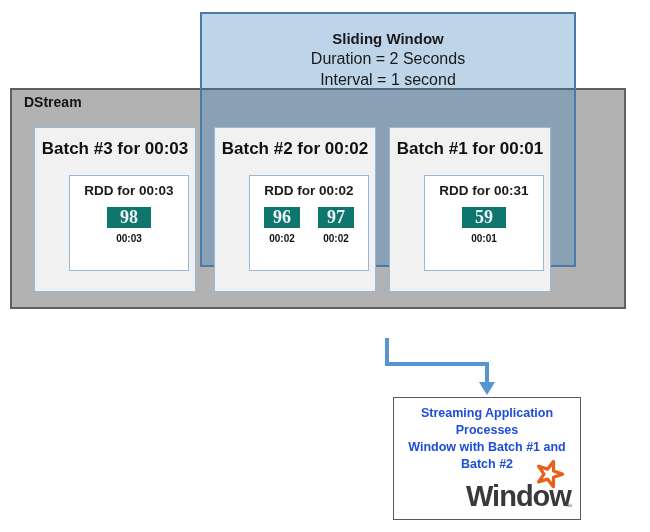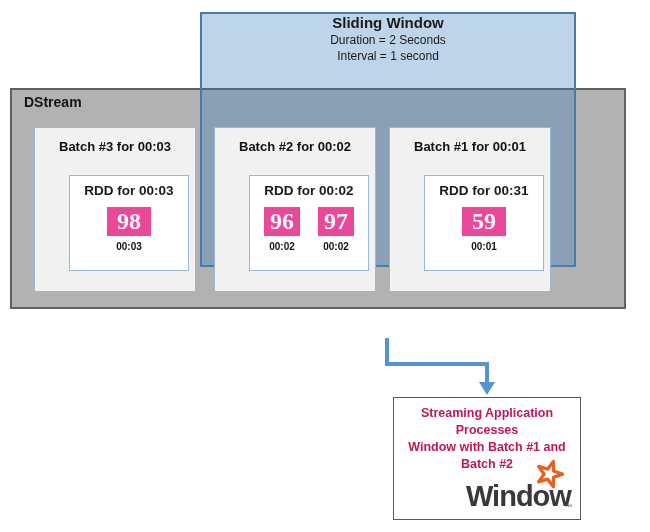--- a/index.html
+++ b/index.html
@@ -33,48 +33,48 @@
 
   
   .sliding-window {
     position: absolute;
     left: 200px; top: 12px;
     width: 376px; height: 255px;
     background: rgba(59,125,189,0.33);
     border: 2px solid #4a7aa8;
     z-index: 2;
     text-align: center;
-    padding-top: 0;
+    padding-top: 16px;
   }
   .sliding-window .sw-title {
     font-size: 15px;
     font-weight: 700;
     margin-bottom: 2px;
   }
   .sliding-window .sw-line {
-    font-size: 12px;
+    font-size: 16px;
     line-height: 1.3;
   }
 
   
   .batch {
     position: absolute;
     top: 127px;
     width: 162px; height: 165px;
     background: #f1f1f1;
     border: 1.5px solid #96b9da;
     z-index: 3;
   }
   .batch.b3 { left: 34px; }
   .batch.b2 { left: 214px; }
   .batch.b1 { left: 389px; }
   .batch-title {
     margin-top: 11px;
     text-align: center;
-    font-size: 13px;
+    font-size: 17px;
     font-weight: 700;
     color: #111;
   }
   .rdd {
     position: absolute;
     left: 19px; top: 47px;
     width: 120px; height: 96px;
     background: #ffffff;
     border: 1.5px solid #96b9da;
     text-align: center;
@@ -86,25 +86,25 @@
     font-weight: 700;
   }
   .items {
     display: flex;
     justify-content: center;
     gap: 18px;
     margin-top: 9px;
   }
   .item { display: flex; flex-direction: column; align-items: center; }
   .square {
-    width: 44px; height: 29px;
-    background: #ec4899;
+    width: 44px; height: 21px;
+    background: #0f766e;
     color: #edf2f9;
     font-family: "Liberation Serif", serif;
-    font-size: 24px;
+    font-size: 18px;
     font-weight: 700;
     display: flex;
     align-items: center;
     justify-content: center;
   }
   .square.narrow { width: 36px; }
   .time {
     margin-top: 5px;
     font-size: 10px;
     font-weight: 700;
@@ -134,21 +134,21 @@
     background: #ffffff;
     border: 1.5px solid #595959;
     z-index: 4;
     text-align: center;
     padding-top: 7px;
   }
   .output-line {
     font-size: 12.5px;
     font-weight: 600;
     line-height: 1.35;
-    color: #be185d;
+    color: #1d4ed8;
   }
 
   
   .spark-logo {
     position: absolute;
     right: 6px; bottom: 6px;
     width: 128px; height: 52px;
   }
   .spark-text {
     position: absolute;

